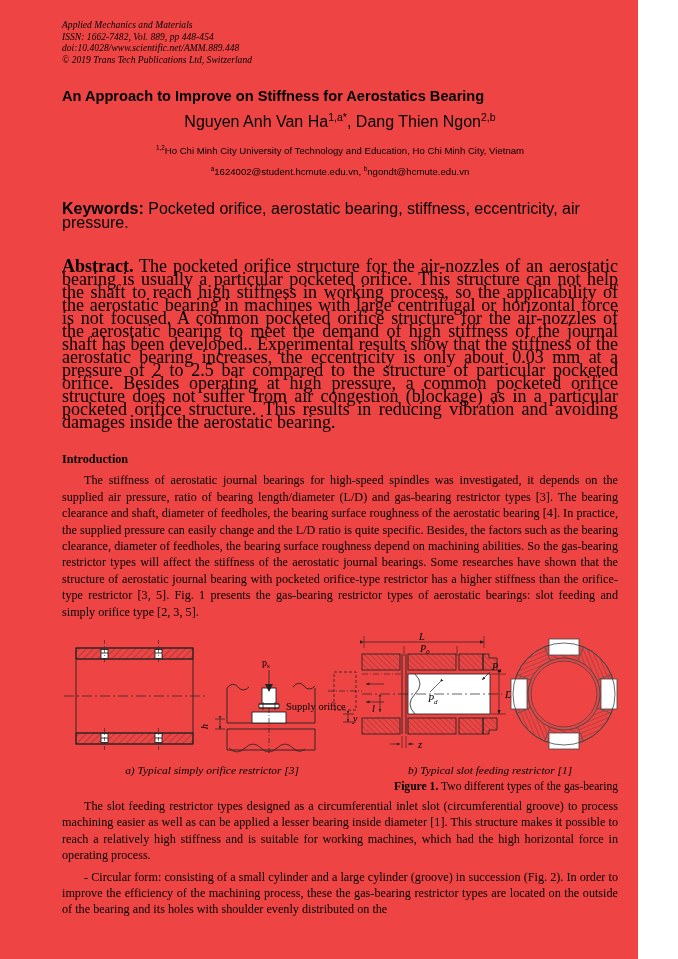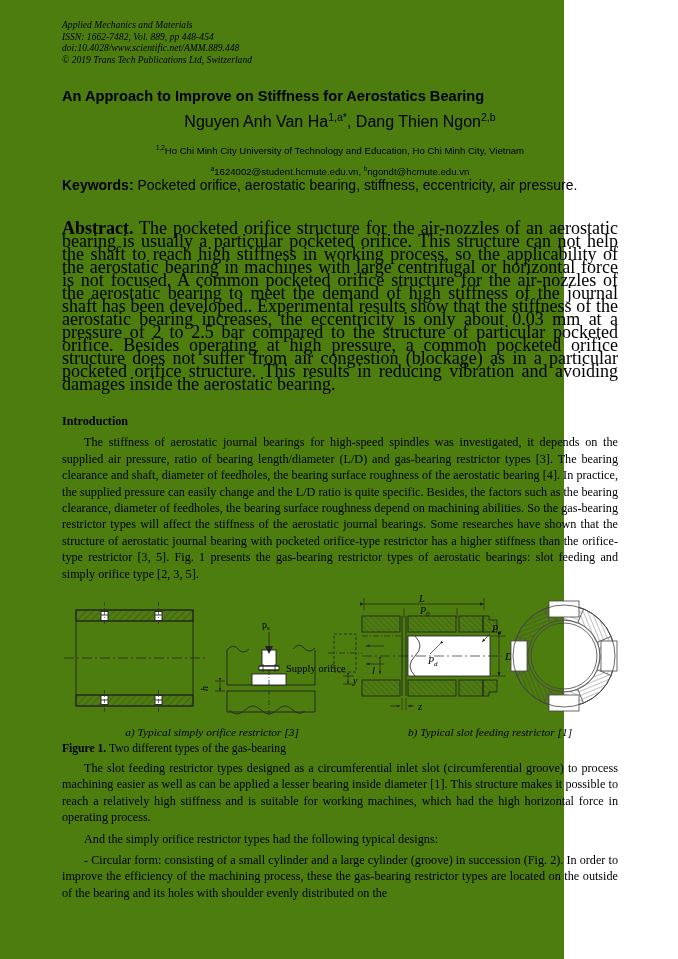--- a/index.html
+++ b/index.html
@@ -11,23 +11,23 @@
     width: 678px;
     height: 959px;
     position: relative;
     font-family: "Liberation Serif", serif;
     color: #000000;
     overflow: hidden;
   }
   .page {
     position: absolute;
     left: 0; top: 0;
-    width: 564px;
+    width: 638px;
     height: 959px;
-    background: #4d7c0f;
+    background: #ef4444;
   }
   .content {
     position: absolute;
     left: 62px;
     top: 20px;
     width: 556px;
   }
 
   
   .masthead {
@@ -69,22 +69,23 @@
     font-family: "Liberation Sans", sans-serif;
     font-size: 9.6px;
     line-height: 13px;
     margin-top: 8px;
   }
   sup { font-size: 0.66em; vertical-align: super; line-height: 0; }
 
   
   .keywords {
     font-family: "Liberation Sans", sans-serif;
-    font-size: 14px;
+    font-size: 16px;
     line-height: 14px;
+    margin-top: 24px;
   }
   .keywords b { font-weight: bold; }
 
   
   .abstract {
     margin-top: 30px;
     font-size: 18px;
     line-height: 13px;
     text-align: justify;
   }
@@ -112,21 +113,21 @@
   }
   .figure-captions {
     display: flex;
     margin-top: 6px;
     font-style: italic;
     font-size: 11.4px;
   }
   .cap-a { width: 300px; text-align: center; }
   .cap-b { width: 256px; text-align: center; }
   .fig-title {
-    text-align: left;
+    text-align: right;
     font-size: 11.6px;
     margin-top: 4px;
   }
   .fig-title b { font-weight: bold; }
   svg { display: block; }
 </style>
 </head>
 <body>
 
 <div class="page">
@@ -339,17 +340,16 @@
 
   <div class="figure-captions">
     <div class="cap-a">a) Typical simply orifice restrictor [3]</div>
     <div class="cap-b">b) Typical slot feeding restrictor [1]</div>
   </div>
   <div class="fig-title">
     <b>Figure 1.</b><span> Two different types of the gas-bearing</span>
   </div>
 
   <p class="body">The slot feeding restrictor types designed as a circumferential inlet slot (circumferential groove) to process machining easier as well as can be applied a lesser bearing inside diameter [1]. This structure makes it possible to reach a relatively high stiffness and is suitable for working machines, which had the high horizontal force in operating process.</p>
-  <p class="body">And the simply orifice restrictor types had the following typical designs:</p>
   <p class="body">-  Circular form: consisting of a small cylinder and a large cylinder (groove) in succession (Fig. 2). In order to improve the efficiency of the machining process, these the gas-bearing restrictor types are located on the outside of the bearing and its holes with shoulder evenly distributed on the</p>
 
 </div>
 </div>
 
 </body></html>

